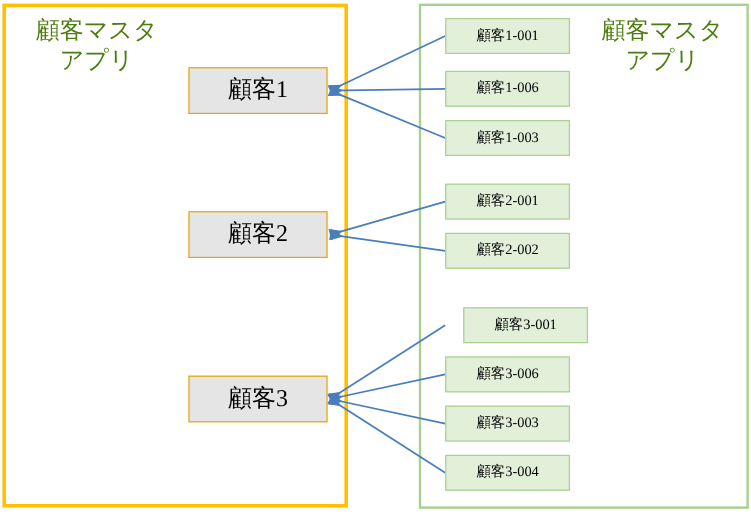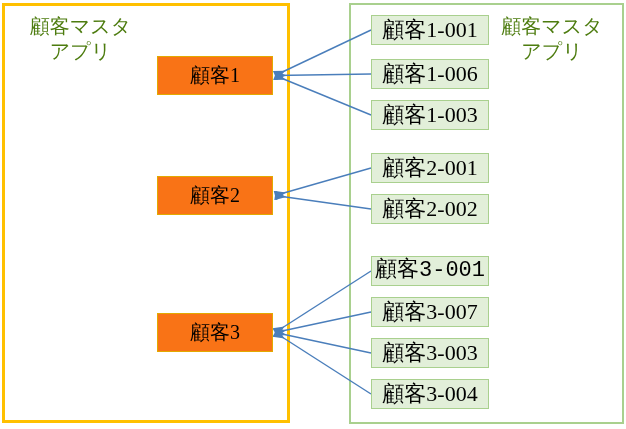--- a/index.html
+++ b/index.html
@@ -67,42 +67,42 @@
     height: 429px;
     pointer-events: none;
   }
 
   
   .customer-box {
     position: absolute;
     box-sizing: border-box;
     width: 116px;
     height: 39px;
-    background: #f97316;
+    background: #e5e5e5;
     border: 1.5px solid #E3A900;
     color: #000000;
     font-size: 20px;
     line-height: 36px;
     text-align: center;
     font-family: "Liberation Serif", "DejaVu Serif", serif;
   }
   #customer-box-0 { left: 157px; top: 56px; }
   #customer-box-1 { left: 157px; top: 176px; }
   #customer-box-2 { left: 157px; top: 313px; }
 
   
   .case-box {
     position: absolute;
     box-sizing: border-box;
-    width: 118px;
+    width: 104px;
     height: 30px;
     background: #E2EFD9;
     border: 1.5px solid #A9D08E;
     color: #000000;
-    font-size: 22px;
+    font-size: 12px;
     line-height: 27px;
     text-align: center;
     font-family: "Liberation Serif", "DejaVu Serif", serif;
   }
 </style>
 </head>
 <body>
 
 <div id="canvas">
 
@@ -138,19 +138,19 @@
       <div class="customer-box" id="customer-box-1" style="left: 157px; top: 176px;">顧客2</div>
       <div class="customer-box" id="customer-box-2" style="left: 157px; top: 313px;">顧客3</div>
     </div>
 
   <div id="case-boxes">
       <div class="case-box" style="left: 371px; top: 15px;">顧客1-001</div>
       <div class="case-box" style="left: 371px; top: 59px;">顧客1-006</div>
       <div class="case-box" style="left: 371px; top: 100px;">顧客1-003</div>
       <div class="case-box" style="left: 371px; top: 153px;">顧客2-001</div>
       <div class="case-box" style="left: 371px; top: 194px;">顧客2-002</div>
-      <div class="case-box" style="left: 371px; top: 256px; font-family: Liberation Mono, monospace;">顧客3-001</div>
-      <div class="case-box" style="left: 371px; top: 297px;">顧客3-007</div>
+      <div class="case-box" style="left: 386px; top: 256px;">顧客3-001</div>
+      <div class="case-box" style="left: 371px; top: 297px;">顧客3-006</div>
       <div class="case-box" style="left: 371px; top: 338px;">顧客3-003</div>
       <div class="case-box" style="left: 371px; top: 379px;">顧客3-004</div>
     </div>
 
 </div>
 
 </body></html>

